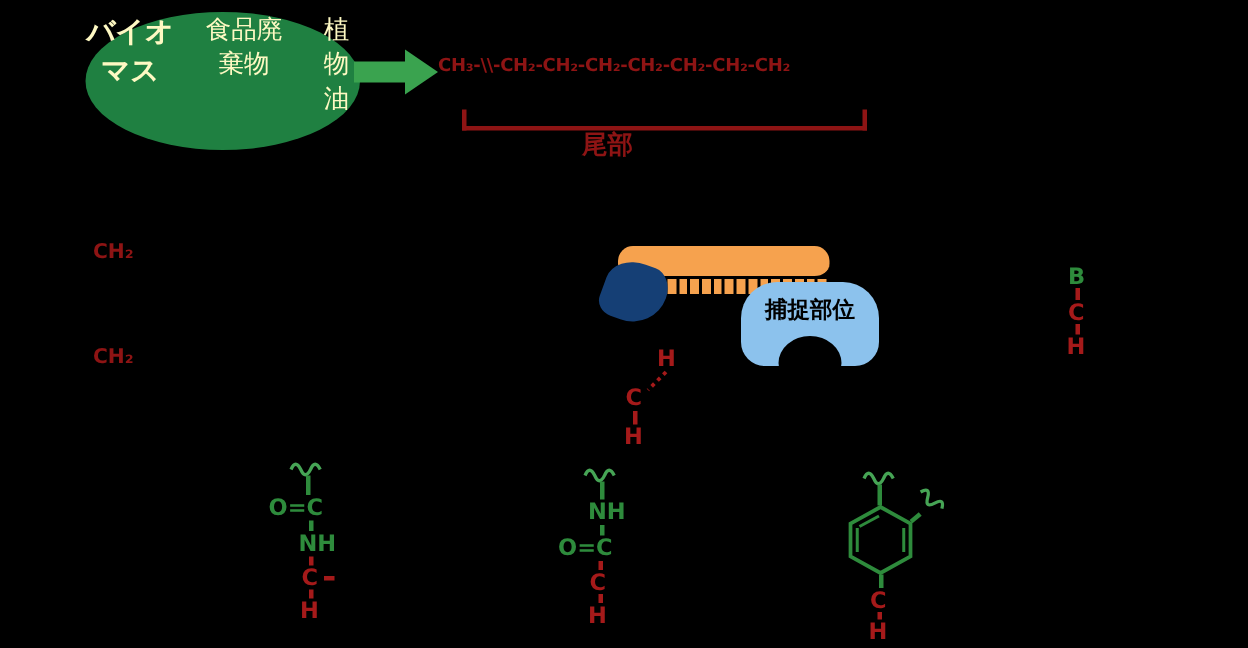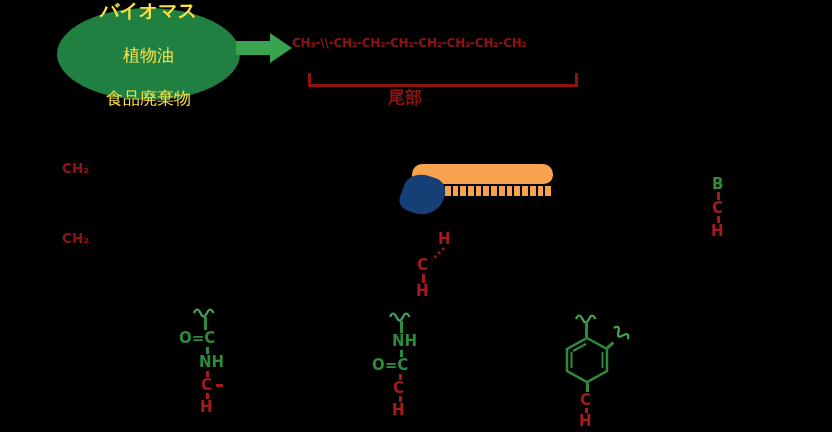--- a/index.html
+++ b/index.html
@@ -12,22 +12,22 @@
   .redc{color:var(--red);}
   .green{color:var(--green);}
   .bond{position:absolute;width:2.5px;}
   .bond.v-red{background:var(--red);}
   .bond.v-green{background:var(--green);}
   .hdash{position:absolute;height:2.5px;background:var(--red);}
 
   
   .ellipse{
     position:absolute;left:57px;top:8px;width:183px;height:92px;
-    background:var(--ellipse);border-radius:50%;color:#fde047;text-align:center;
-    display:flex;flex-direction:column;justify-content:center;gap:20px;
+    background:var(--ellipse);border-radius:50%;color:#fef9c3;text-align:center;
+    display:flex;flex-direction:row;justify-content:center;gap:20px;
   }
   .ellipse .t1{font-weight:bold;font-size:19px;}
   .ellipse .t2{font-size:17px;}
 
   
   .arrow-shaft{position:absolute;left:236px;top:41px;width:36px;height:14px;background:var(--arrow);}
   .arrow-head{position:absolute;left:270px;top:33px;width:0;height:0;
     border-left:22px solid var(--arrow);border-top:15px solid transparent;border-bottom:15px solid transparent;}
 
   
@@ -54,22 +54,22 @@
 
   svg{position:absolute;overflow:visible;}
 </style>
 </head>
 <body>
 
 <div id="stage">
 
   <div class="ellipse">
     <div class="t1">バイオマス</div>
+    <div class="t2">食品廃棄物</div>
     <div class="t2">植物油</div>
-    <div class="t2">食品廃棄物</div>
   </div>
 
   <div class="arrow-shaft"></div>
   <div class="arrow-head"></div>
 
   <div class="txt formula">CH₃-\\-CH₂-CH₂-CH₂-CH₂-CH₂-CH₂-CH₂</div>
   <div class="bracket"></div>
   <div class="txt tail-label">尾部</div>
 
   <div class="txt red" style="left:62px;top:162px;font-size:13.5px;">CH₂</div>
@@ -91,20 +91,24 @@
       <div></div>
       <div></div>
       <div></div>
       <div></div>
       <div></div>
       <div></div>
       <div></div>
       <div></div>
     </div>
   <div class="navy-blob"></div>
+  <div class="capture">
+    <div class="lbl">捕捉部位</div>
+    <div class="notch"></div>
+  </div>
 
   <div class="txt redc" style="left:438px;top:232px;font-size:15px;">H</div>
   <svg style="left:428px;top:246px;" width="20" height="16">
     <line x1="16" y1="2" x2="4" y2="14" stroke="#a51a1a" stroke-width="2.5" stroke-dasharray="2.5,3"></line>
   </svg>
   <div class="txt redc" style="left:417px;top:258px;font-size:15px;">C</div>
   <div class="bond v-red" style="left:422px;top:274px;height:9px;"></div>
   <div class="txt redc" style="left:416px;top:284px;font-size:15px;">H</div>
 
   <svg style="left:192px;top:306px;" width="28" height="12">

